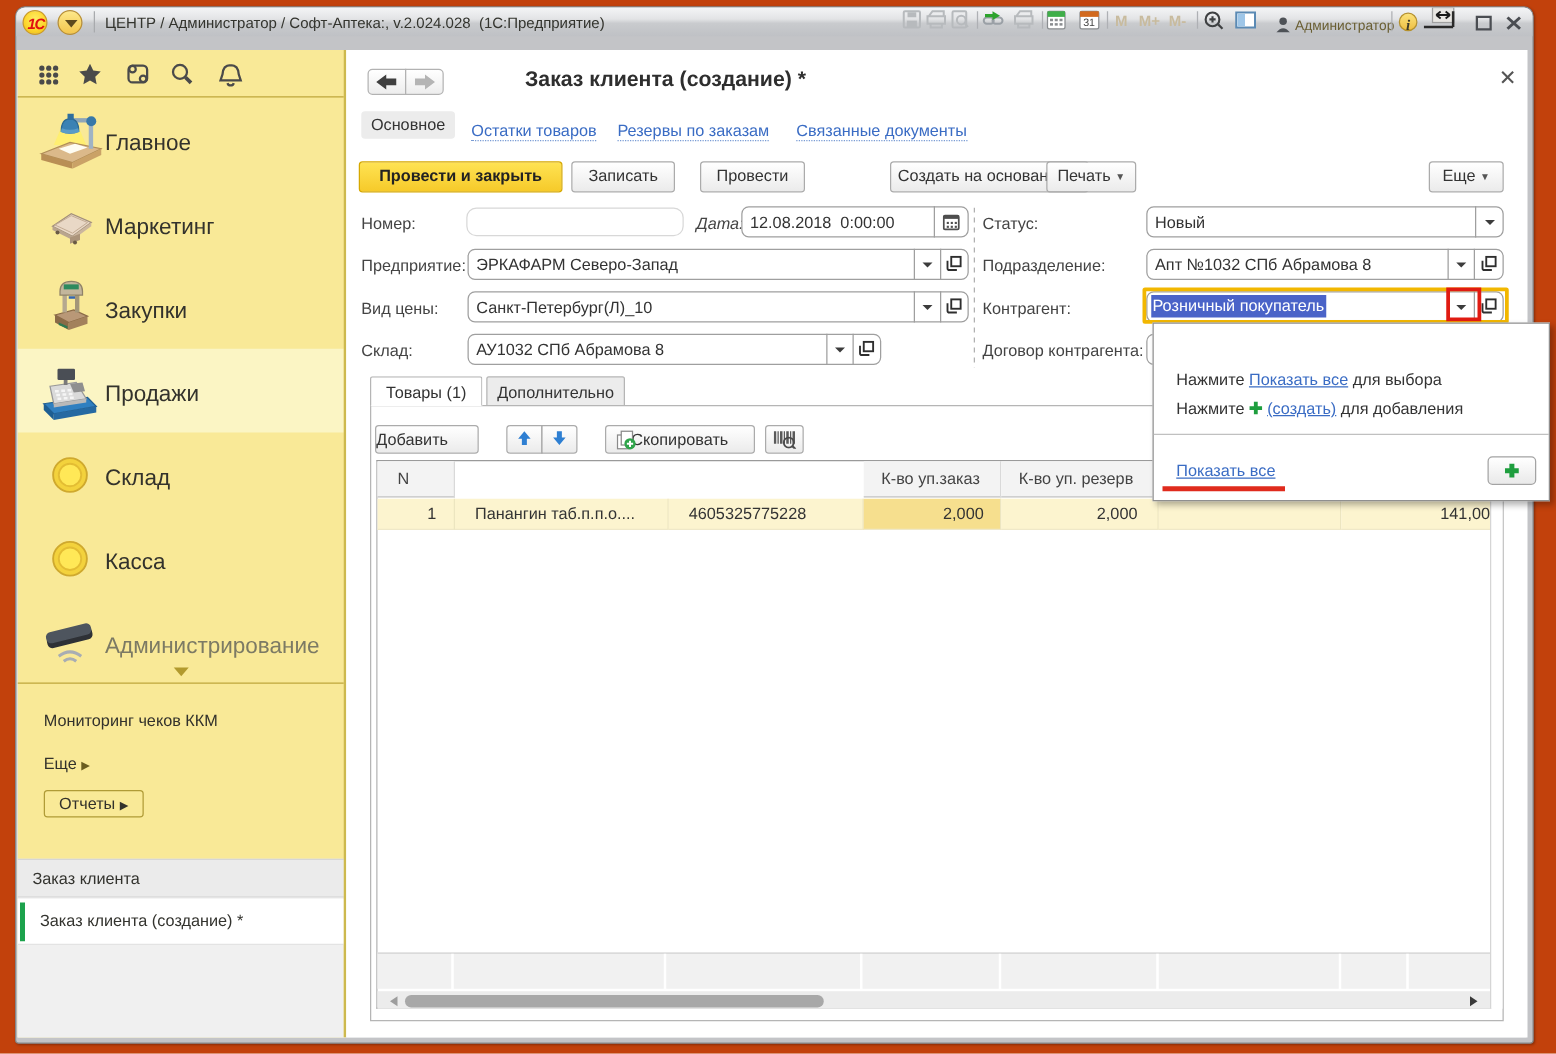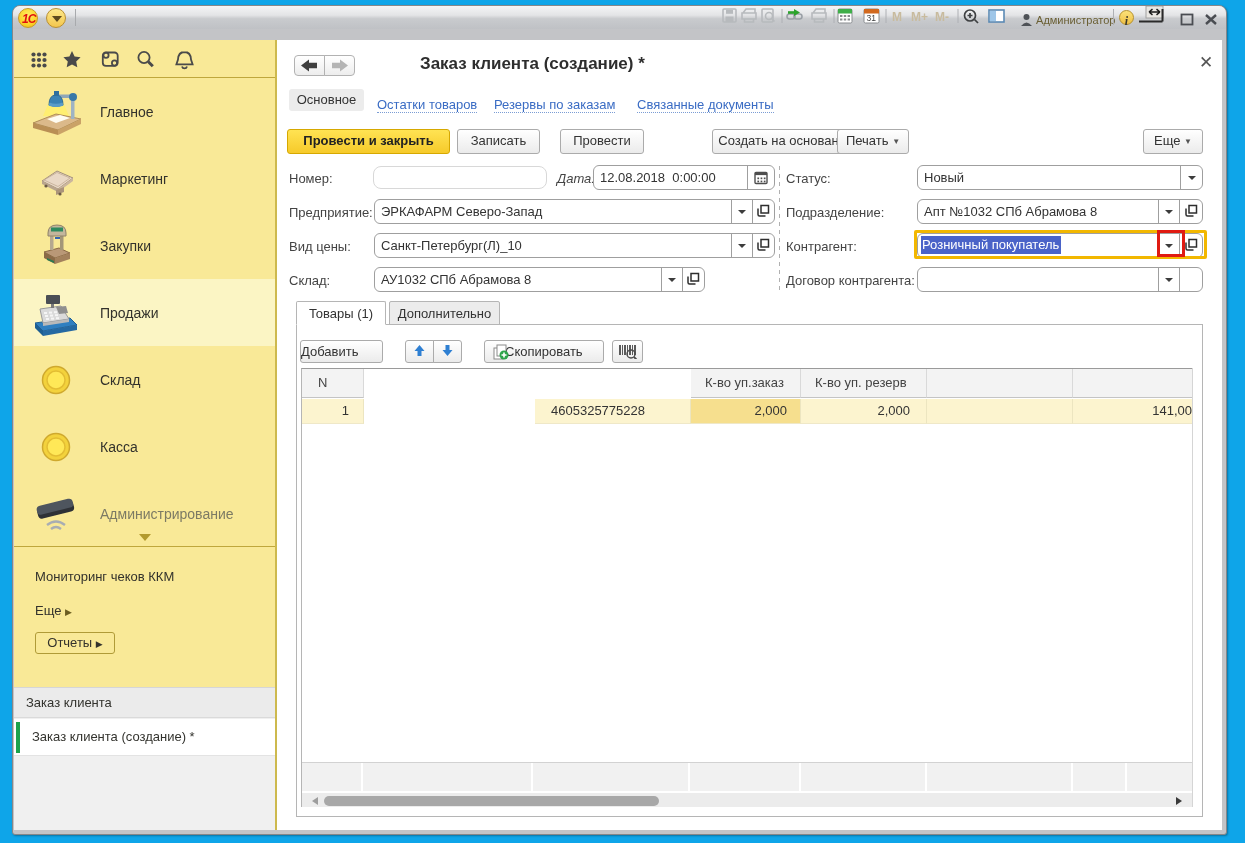--- a/index.html
+++ b/index.html
@@ -1,17 +1,17 @@
 <!DOCTYPE html>
 <html><head>
 <meta charset="utf-8">
 <style>
 * { margin:0; padding:0; box-sizing:border-box; }
 html,body { width:1245px; height:843px; background:#fff; font-family:"Liberation Sans", sans-serif; }
-#screen { position:relative; width:1245px; height:843px; background:#0ea5e9; overflow:hidden; }
+#screen { position:relative; width:1245px; height:843px; background:#c2410c; overflow:hidden; }
 
 
 #win { position:absolute; left:12px; top:5px; width:1215px; height:830px;
   background:#c3c4c7; border:1px solid #868789; border-radius:8px 8px 3px 3px;
   box-shadow:1px 1px 2px rgba(0,0,0,.3); }
 #titlebar { position:absolute; left:0; top:0; right:0; height:23px;
   background:linear-gradient(180deg,#f4f5f6 0%,#e3e4e6 40%,#c9cbce 55%,#bfc1c5 100%);
   border-radius:7px 7px 0 0; }
 #content { position:absolute; left:1px; top:34px; width:1208px; height:790px; background:#fff; overflow:hidden; }
 
@@ -32,21 +32,21 @@
 #infoicon i { font-family:"Liberation Serif",serif; font-weight:bold; font-size:12px; color:#3e3a2a; line-height:14px; }
 #curico { position:absolute; left:1126px; top:0px; }
 #btnmax { position:absolute; left:1167px; top:6px; }
 #btncls { position:absolute; left:1191px; top:6px; }
 
 
 #sidebar { position:absolute; left:0; top:0; width:263px; height:790px; background:#f9e997; }
 #sidebar .vline { position:absolute; right:0; top:0; width:2px; height:790px; background:#cdb94e; }
 #sbline1 { position:absolute; left:0; top:37px; width:261px; height:1px; background:#bfa73c; }
 .mi { position:absolute; left:0; width:261px; height:67px; }
-.mi .lbl { position:absolute; left:86px; top:50%; margin-top:-8px; font-size:14px; color:#33322c; }
+.mi .lbl { position:absolute; left:70px; top:50%; margin-top:-8px; font-size:18px; color:#33322c; }
 .mi.sel { background:#fbf5c4;padding-left:44px; }
 .mi .ic { position:absolute; left:16px; top:50%; margin-top:-23px; width:52px; height:46px; }
 #admArrow { position:absolute; left:125px; top:494px; width:0; height:0; border:6px solid transparent; border-top:7px solid #b29a2e; }
 #sbline2 { position:absolute; left:0; top:506px; width:261px; height:1px; background:#bfa73c; }
 .sbtext { position:absolute; left:21px; font-size:13px; color:#33322c; }
 #btnOtchety { position:absolute; left:21px; top:592px; width:80px; height:22px; border:1px solid #b09b37; border-radius:3px; font-size:13px; color:#33322c; text-align:center; line-height:20px; }
 #winlist { position:absolute; left:0; top:647px; width:261px; height:143px; background:#f0f0f0; border-top:1px solid #d6d6d6; }
 .wlrow1 { position:absolute; left:0; top:0; width:261px; height:30px; background:#ebebeb; border-bottom:1px solid #dadada; font-size:13px; color:#33332e; line-height:29px; padding-left:12px; }
 .wlrow2 { position:absolute; left:0; top:31px; width:261px; height:37px; background:#ffffff; border-bottom:1px solid #e3e3e3; font-size:13px; color:#33332e; line-height:36px; padding-left:18px; }
 .wlrow2 .gbar { position:absolute; left:2px; top:3px; width:4px; height:31px; background:#1ca24c; }
@@ -105,20 +105,21 @@
 </head>
 <body>
 <div id="screen">
  <div id="win">
   <div id="titlebar">
     <div class="logo1c">
           <span>1С</span>
         </div>
     <div class="logodd"></div>
     <div id="tbsep1"></div>
+    <div id="tbtitle">ЦЕНТР / Администратор / Софт-Аптека:, v.2.024.028&nbsp; (1С:Предприятие)</div>
     <div id="tbicons">
           <svg width="500" height="20" style="position:absolute;left:700px;top:2px;">
 
       <g fill="none" stroke="#b7babd" stroke-width="1.6">
         <rect x="10" y="1" width="13" height="13" rx="1"></rect>
               <rect x="13" y="1.8" width="7" height="4" fill="#b7babd" stroke="none"></rect>
               <rect x="12.5" y="8.5" width="8" height="5.5" fill="#b7babd" stroke="none"></rect>
         <path d="M30,5 h12 v-4 h-9 z M29,5 h14 v6 h-14 z M31.5,11 h9 v3 h-9 z"></path>
         <rect x="49" y="1" width="11" height="13" rx="1"></rect>
               <circle cx="56" cy="8" r="3.5"></circle>
@@ -454,20 +455,21 @@
                 <path d="M15,13 l2.5,2.5" stroke="#4a4a4a" stroke-width="1.8"></path>
               </svg>
             </div>
         <div id="grid">
           <div class="hcell" style="left:0;width:62px;">N</div>
           <div class="hcell" style="left:389px;width:110px;padding-left:14px;">К-во уп.заказ</div>
           <div class="hcell" style="left:499px;width:126px;padding-left:14px;">К-во уп. резерв</div>
           <div class="hcell" style="left:625px;width:146px;"></div>
           <div class="hcell" style="left:771px;width:121px;border-right:none;"></div>
           <div class="dcell" style="left:0;width:62px;text-align:right;padding-right:14px;">1</div>
+          <div class="dcell" style="left:62px;width:171px;padding-left:16px;">Панангин таб.п.п.о....</div>
           <div class="dcell" style="left:233px;width:156px;padding-left:16px;">4605325775228</div>
           <div class="dcell" style="left:389px;width:110px;background:#f6df8e;text-align:right;padding-right:13px;">2,000</div>
           <div class="dcell" style="left:499px;width:126px;text-align:right;padding-right:16px;">2,000</div>
           <div class="dcell" style="left:625px;width:146px;"></div>
           <div class="dcell" style="left:771px;width:121px;border-right:none;text-align:right;padding-right:2px;">141,00</div>
           <div id="gfoot">
             <div class="fcell" style="left:0;width:61px;"></div>
             <div class="fcell" style="left:61px;width:170px;"></div>
             <div class="fcell" style="left:231px;width:157px;"></div>
             <div class="fcell" style="left:388px;width:111px;"></div>
@@ -480,14 +482,24 @@
             <div style="position:absolute;left:6px;top:4px;width:0;height:0;border:4px solid transparent;border-right:6px solid #9d9d9d;"></div>
             <div id="hthumb"></div>
             <div style="position:absolute;right:6px;top:4px;width:0;height:0;border:4px solid transparent;border-left:6px solid #3a3a3a;"></div>
           </div>
         </div>
         <div id="vscroll"></div>
       </div>
     </div>
   </div>
  </div>
+ <div id="popup">
+   <div class="ln" style="top:37px;">Нажмите <a>Показать все</a> для выбора</div>
+   <div class="ln" style="top:60px;">Нажмите <b style="color:#1e9e3e;">✚</b> <a>(создать)</a> для добавления</div>
+   <div class="sep"></div>
+   <div class="ln" style="top:110px;"><a>Показать все</a></div>
+   <div id="redline"></div>
+   <div id="plusbtn"><svg width="37" height="21">
+          <path d="M18.5,5 v11 M13,10.5 h11" stroke="#1e9e3e" stroke-width="4"></path>
+        </svg></div>
+ </div>
  <div id="redbox"></div>
 </div>
 
 </body></html>

